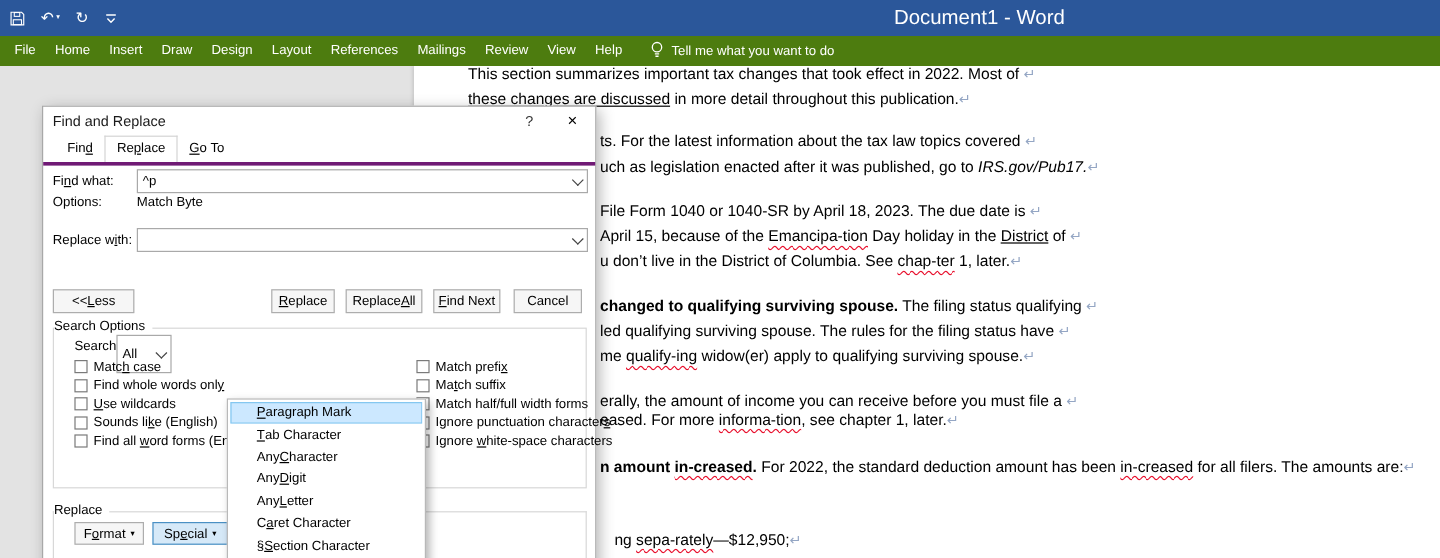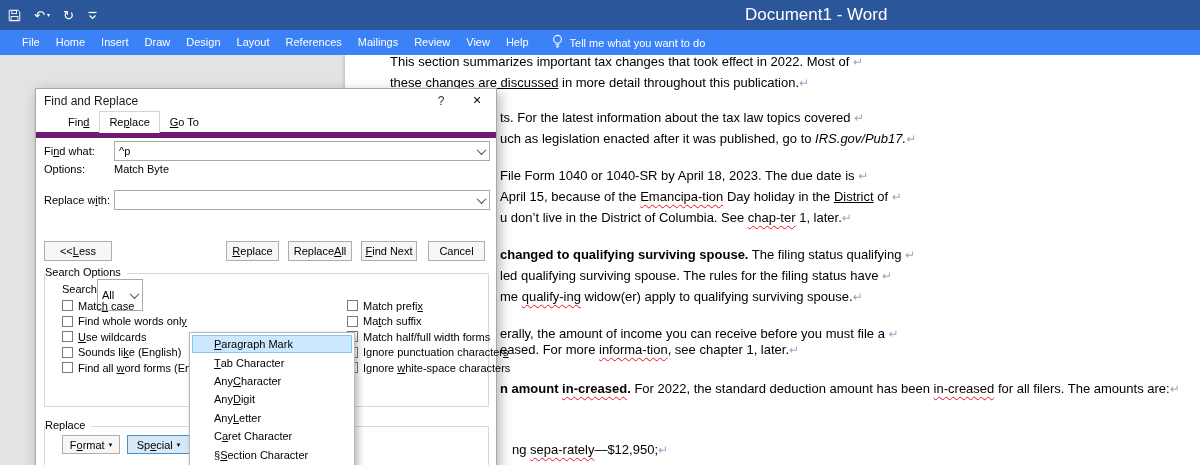--- a/index.html
+++ b/index.html
@@ -9,22 +9,22 @@
 
   
   .titlebar{position:absolute;left:0;top:0;width:1200px;height:30px;background:#2b579a;z-index:20}
   .qat{position:absolute;left:8px;top:0;height:30px;display:flex;align-items:center;gap:13px;color:#fff}
   .qat-btn{display:flex;align-items:center;gap:2px;cursor:default}
   .qat-glyph{font-family:"DejaVu Sans",sans-serif;font-size:13px;line-height:1;color:#fff}
   .qat-mini{font-size:6px;line-height:1;color:#fff}
   .win-title{position:absolute;left:745px;top:0;height:30px;line-height:30px;color:#fff;font-size:17px}
 
   
-  .ribbon{position:absolute;left:0;top:30px;width:1200px;height:25px;background:#3b82f6;z-index:20;
-          display:flex;align-items:center;padding-left:14px;box-sizing:border-box}
+  .ribbon{position:absolute;left:0;top:30px;width:1200px;height:25px;background:#4d7c0f;z-index:20;
+          display:flex;align-items:center;padding-left:4px;box-sizing:border-box}
   .rtabs{display:flex;height:25px}
   .rtab{padding:0 8px;line-height:25px;font-size:11px;color:#fff;white-space:nowrap;cursor:default}
   .tellme{display:flex;align-items:center;gap:6px;color:#fff;font-size:11px;margin-left:14px;cursor:default}
 
   
   .page{position:absolute;left:345px;top:55px;right:0;bottom:0;background:#fff;z-index:1;
         box-shadow:-2px 0 3px rgba(0,0,0,.12)}
   .doc-layer{position:absolute;left:0;top:0;width:1200px;height:465px;z-index:5;pointer-events:none}
   .doc-line{position:absolute;font-size:13px;line-height:15px;color:#000;white-space:pre}
   .doc-line .b{font-weight:700}
@@ -35,22 +35,22 @@
   .doc-line .b.sq{font-weight:700}
   .doc-line .mark{color:#94a6c4;font-size:12px}
 
   
   .dialog{position:absolute;left:35px;top:88px;width:462px;height:386px;background:#fff;z-index:25;
           border:1px solid #a8a8a8;box-shadow:3px 4px 12px rgba(0,0,0,.3);box-sizing:border-box;font-size:11px}
   .dlg-title{position:absolute;left:8px;top:5px;font-size:12px;color:#1a1a1a}
   .dlg-help{position:absolute;right:48px;top:5px;font-size:12px;color:#333;width:14px;text-align:center;cursor:default}
   .dlg-close{position:absolute;right:6px;top:2px;width:26px;height:19px;text-align:center;line-height:19px;
              font-size:14px;color:#000;cursor:default}
-  .dtabs{position:absolute;left:0;top:22px;width:100%;height:27px;border-bottom:6px solid #701a75;
-         display:flex;align-items:flex-end;padding-left:22px;box-sizing:border-box}
+  .dtabs{position:absolute;left:0;top:22px;width:100%;height:27px;border-bottom:3px solid #701a75;
+         display:flex;align-items:center;padding-left:10px;box-sizing:border-box}
   .dtab{height:21px;line-height:21px;padding:0 9px;border:1px solid transparent;border-bottom:none;
         margin-bottom:-1px;position:relative;z-index:1;cursor:default;white-space:nowrap}
   .dtab.active{background:#fff;border-color:#d4d4d4}
   .lbl{position:absolute;white-space:nowrap;color:#000}
   .lbl-findwhat{left:8px;top:56px}
   .lbl-options{left:8px;top:74px}
   .val-options{left:78px;top:74px}
   .lbl-replacewith{left:8px;top:105px}
   .combo{position:absolute;background:#fff;border:1px solid #a9a9a9;box-sizing:border-box}
   .combo .val{position:absolute;left:4px;top:50%;transform:translateY(-50%);white-space:pre}

